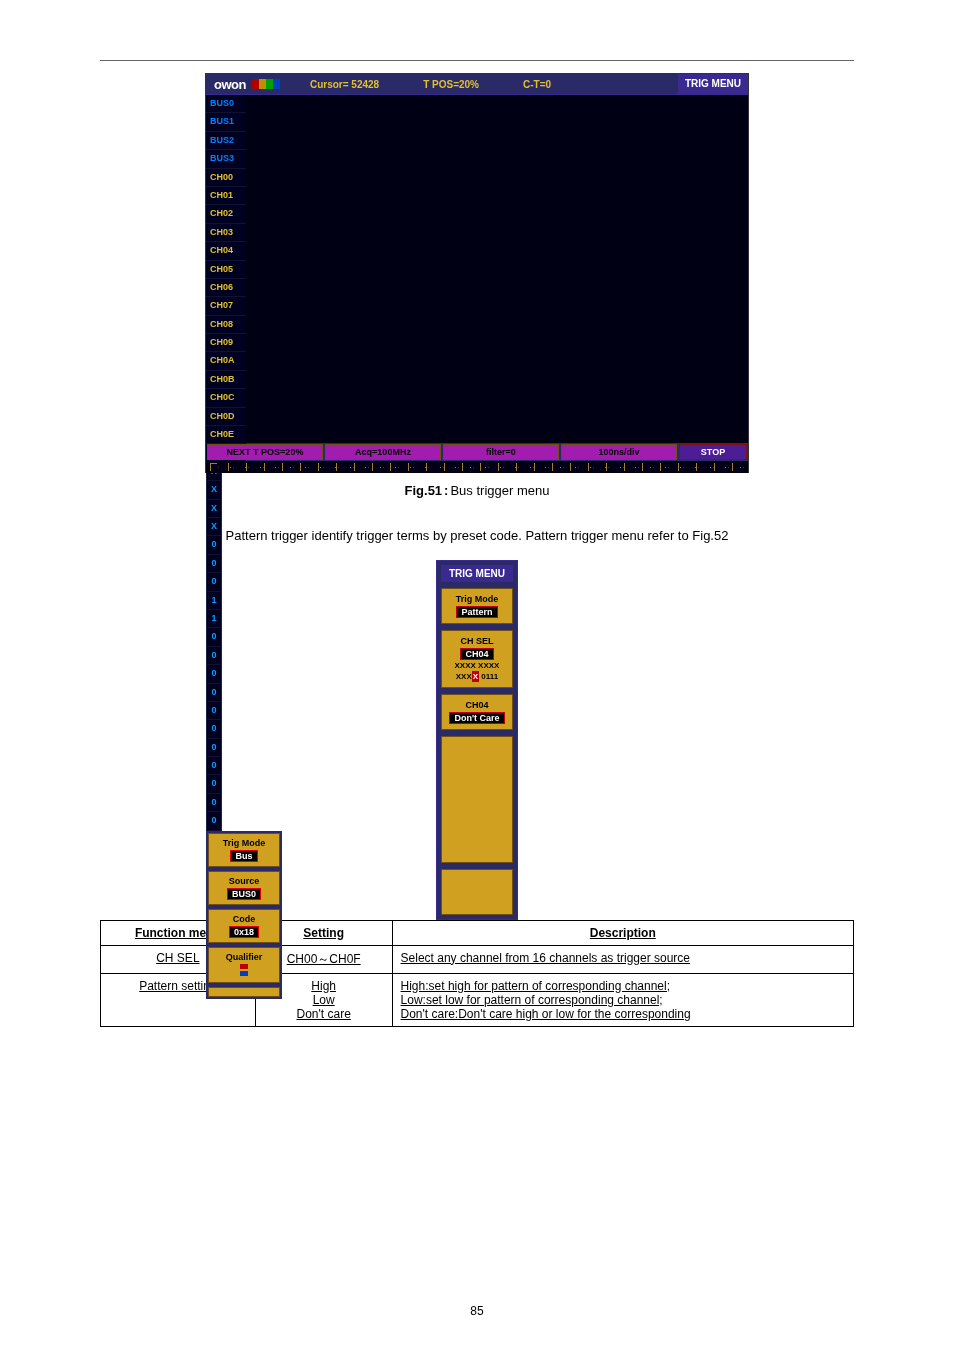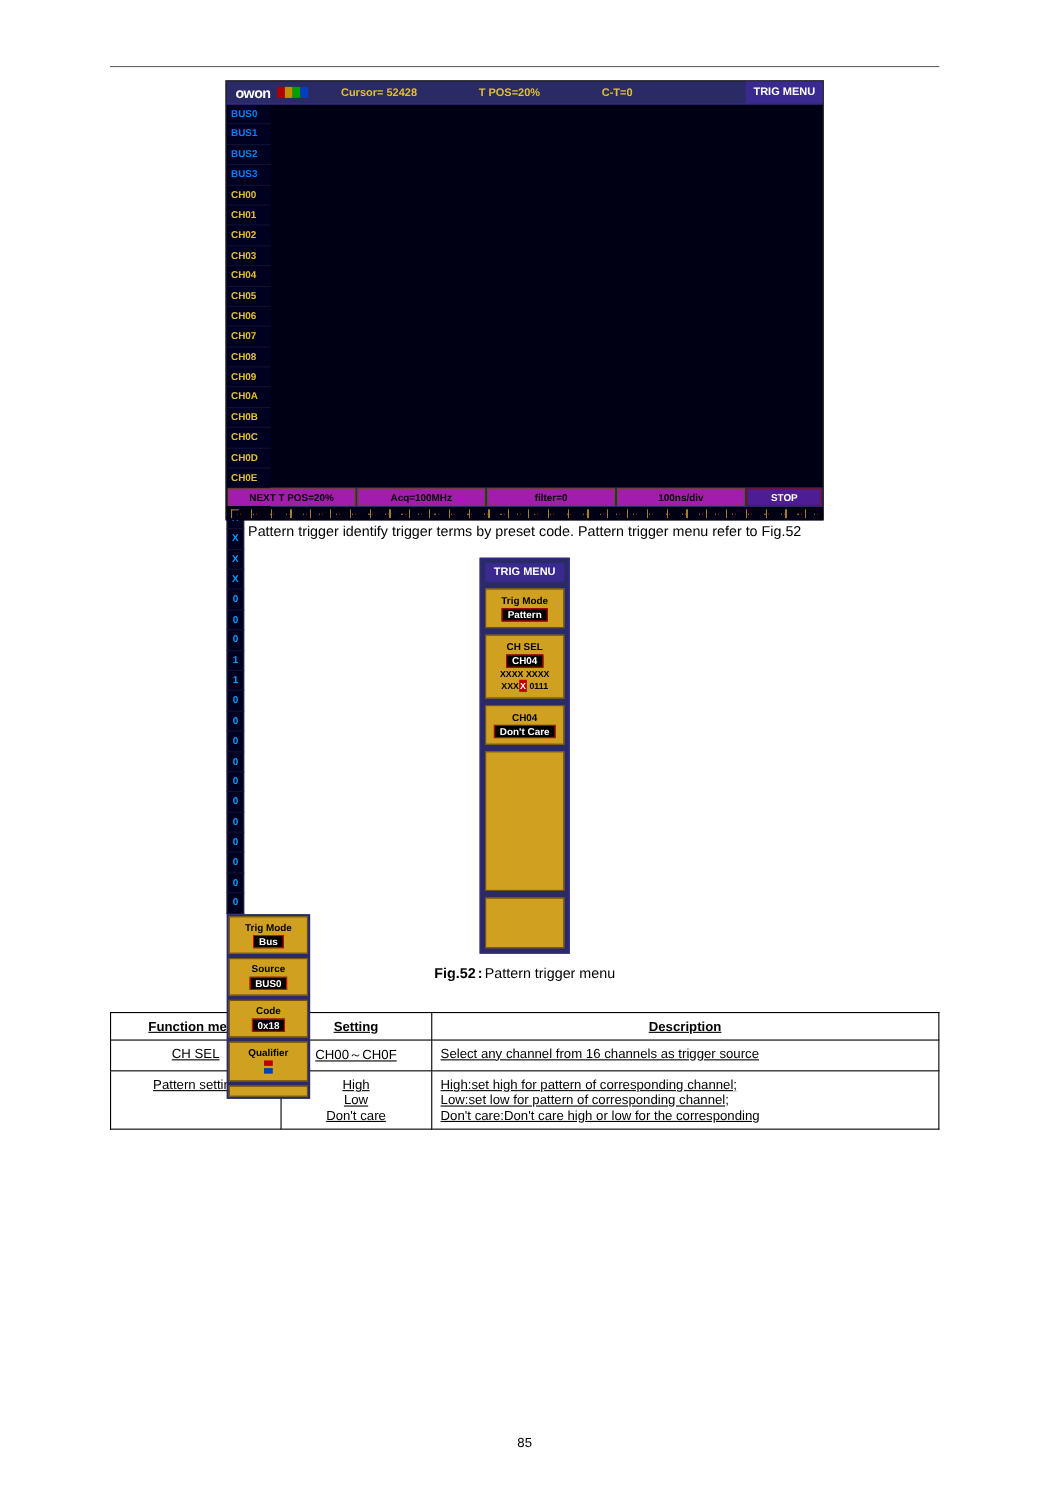--- a/index.html
+++ b/index.html
@@ -55,21 +55,21 @@
     display: flex;
   }
   .la-strip span { flex: 1; }
   .la-strip .r { background:#b00000; }
   .la-strip .y { background:#c09000; }
   .la-strip .g { background:#00a000; }
   .la-strip .b { background:#0040c0; }
   .la-topinfo {
     flex: 1;
     display: flex;
-    gap: 56px;
+    gap: 44px;
     margin-left: 30px;
     color: #e0c030;
     font-size: 10px;
     font-weight: bold;
   }
   .la-trigmenu-head {
     width: 70px;
     background: #3a2a90;
     text-align: center;
     color: #fff;
@@ -565,20 +565,23 @@
       <div class="la-bottom-item">Acq=100MHz</div>
       <div class="la-bottom-item">filter=0</div>
       <div class="la-bottom-item">100ns/div</div>
       <div class="la-bottom-item red">STOP</div>
     </div>
     <div class="la-tinywave">
         <div class="la-tinywave-inner"></div>
       </div>
   </div>
 
+  <div class="fig-caption">
+    <span class="num">Fig.51</span><span class="colon">:</span><span>Bus trigger menu</span>
+  </div>
 
   <p class="para">Pattern trigger identify trigger terms by preset code. Pattern trigger menu refer to Fig.52</p>
 
   <div class="menu-only">
     <div class="menu-head2">TRIG MENU</div>
     <div class="menu-box2">
       <div class="t1">Trig Mode</div>
       <span class="bx">Pattern</span>
     </div>
     <div class="menu-box2">
@@ -590,23 +593,20 @@
       </div>
     </div>
     <div class="menu-box2">
       <div class="t1">CH04</div>
       <span class="bx">Don't Care</span>
     </div>
     <div class="menu-box2 big"></div>
     <div class="menu-box2" style="height:34px;"></div>
   </div>
 
-  <div class="fig-caption">
-    <span class="num">Fig.52</span><span class="colon">:</span><span>Pattern trigger menu</span>
-  </div>
 
 
   <table class="spec">
     <tbody>
         <tr>
       <th>Function menu</th>
       <th>Setting</th>
       <th>Description</th>
     </tr>
     <tr>

